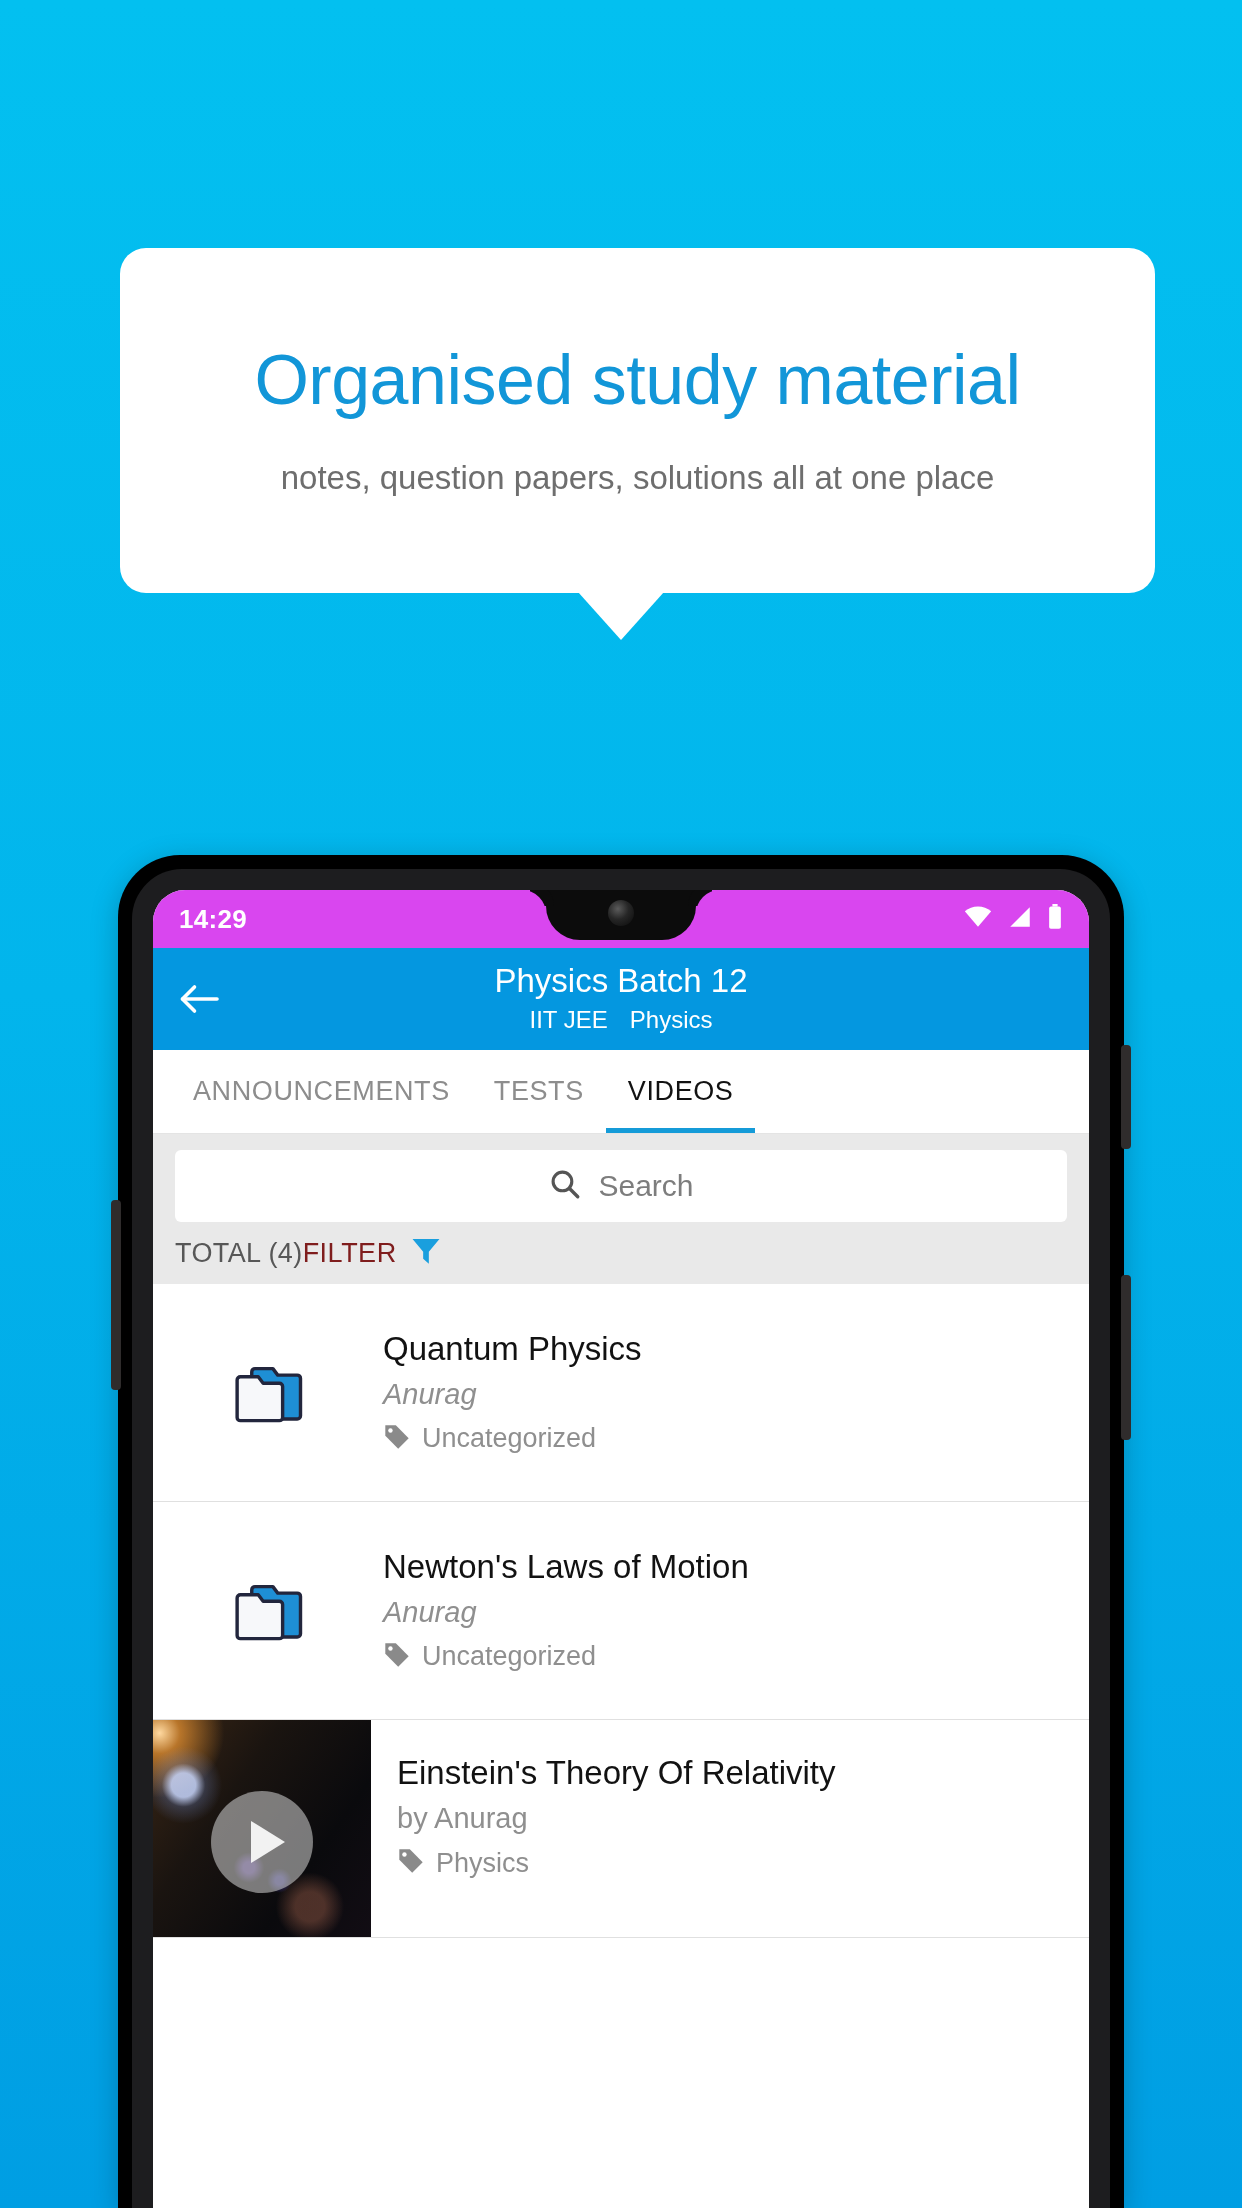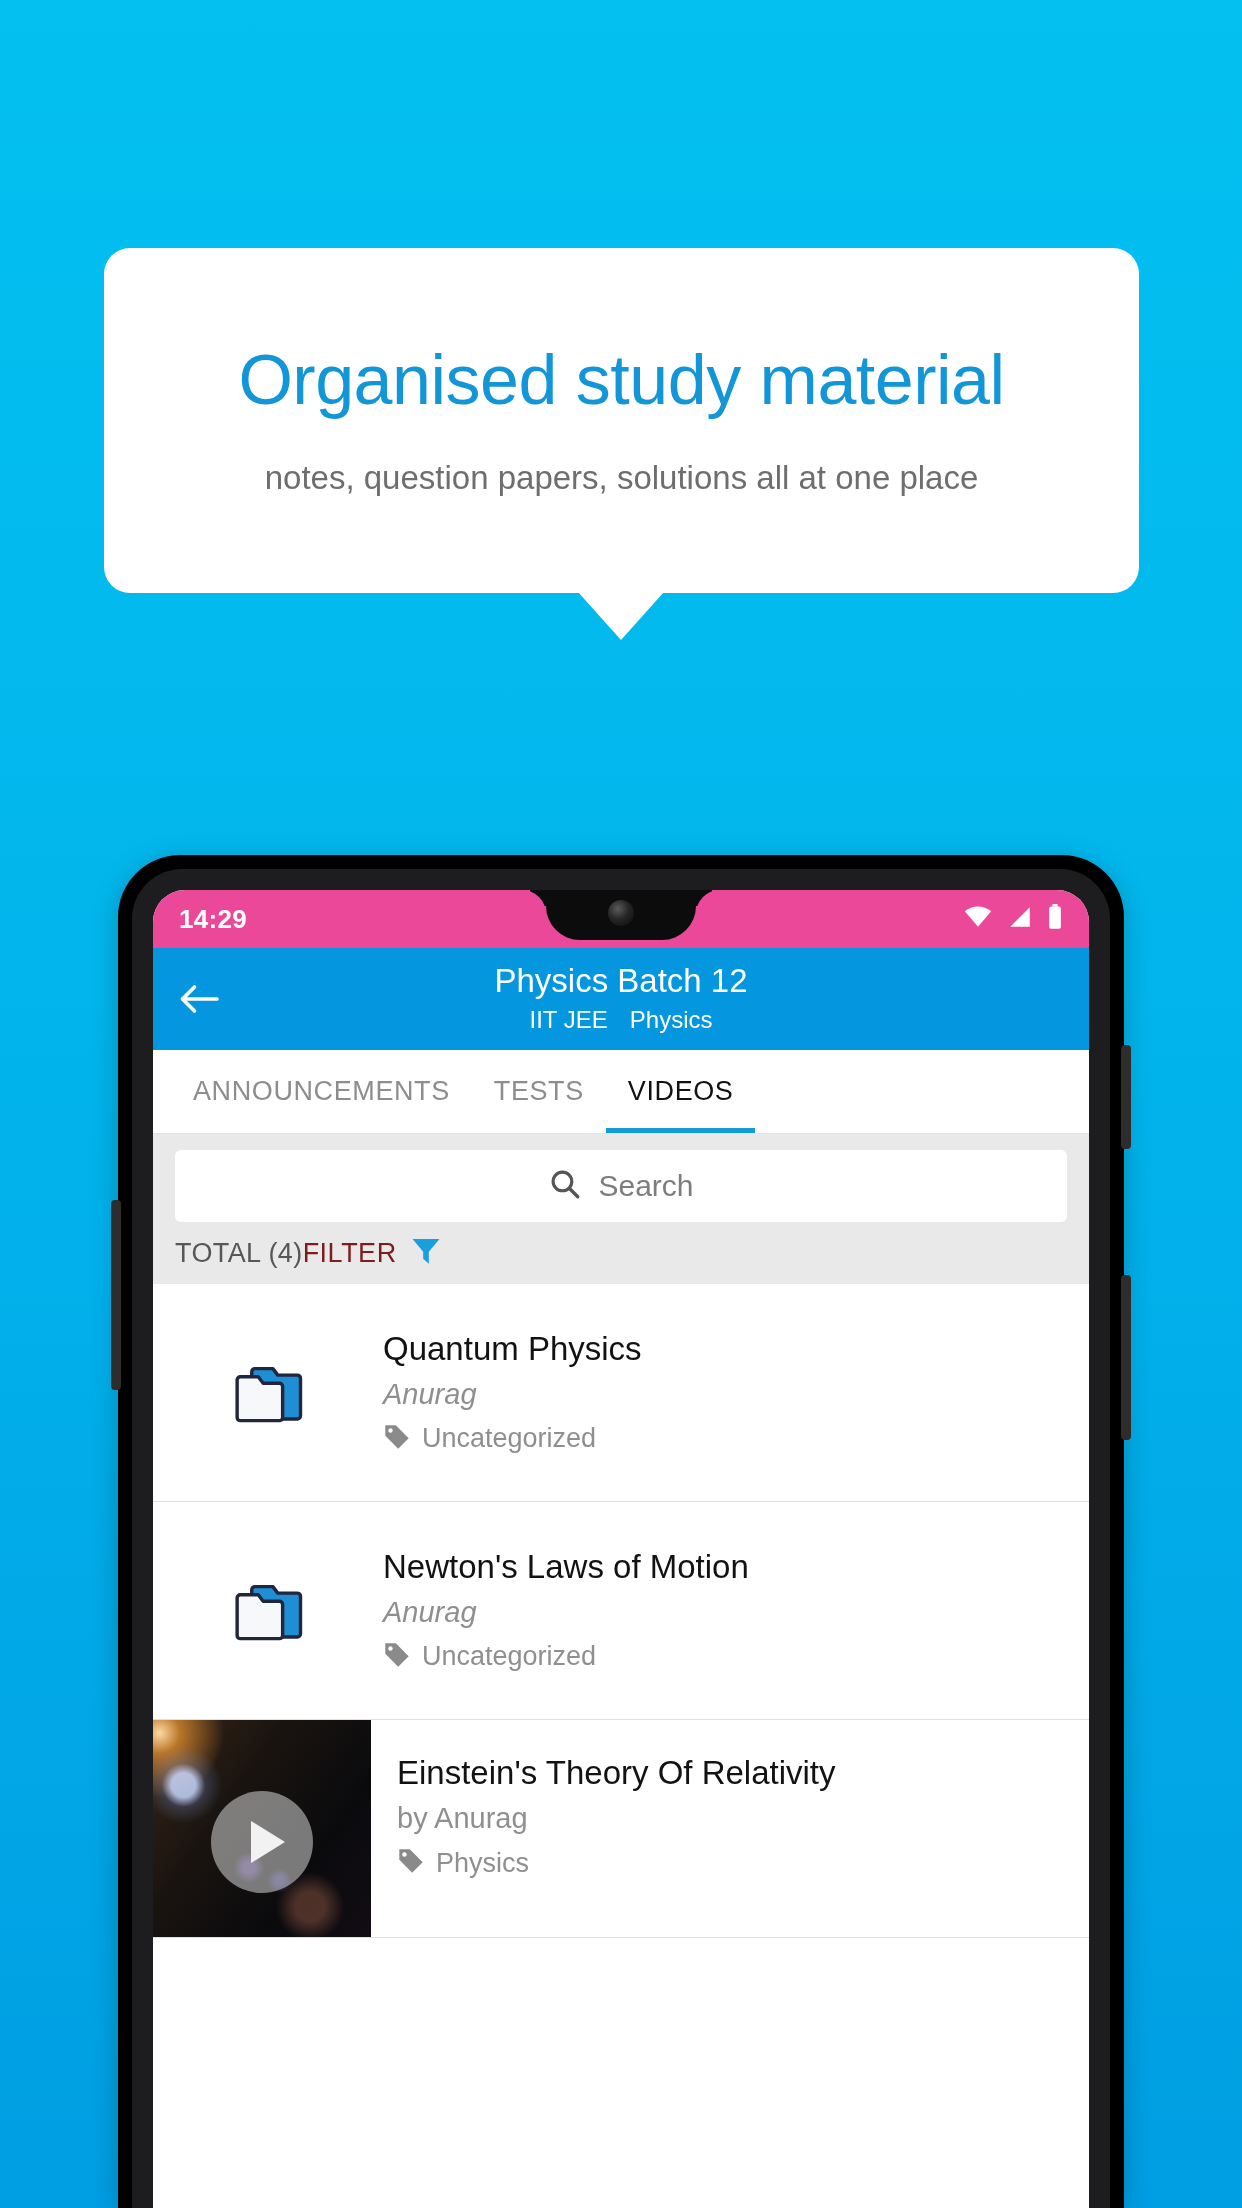--- a/index.html
+++ b/index.html
@@ -9,21 +9,21 @@
     font-family: "Liberation Sans", sans-serif;
   }
   body {
     background: linear-gradient(180deg, #03C0F0 0%, #02B5EC 45%, #009EE3 100%);
     position: relative;
   }
 
   
   .bubble {
     position: absolute;
-    left: 104px; top: 248px;
+    left: 120px; top: 248px;
     width: 1035px; height: 345px;
     background: #ffffff;
     border-radius: 26px;
     display: flex;
     flex-direction: column;
     align-items: center;
     justify-content: center;
   }
   .bubble-title {
     font-size: 70px;
@@ -85,21 +85,21 @@
     width: 936px; height: 1318px;
     background: #ffffff;
     border-radius: 32px 32px 0 0;
     overflow: hidden;
   }
 
   
   .statusbar {
     position: relative;
     height: 58px;
-    background: #ec4899;
+    background: #d946ef;
     display: flex;
     align-items: center;
     justify-content: space-between;
     padding: 0 26px;
   }
   .status-time {
     color: #ffffff;
     font-size: 26px;
     font-weight: 700;
     letter-spacing: 0.3px;

